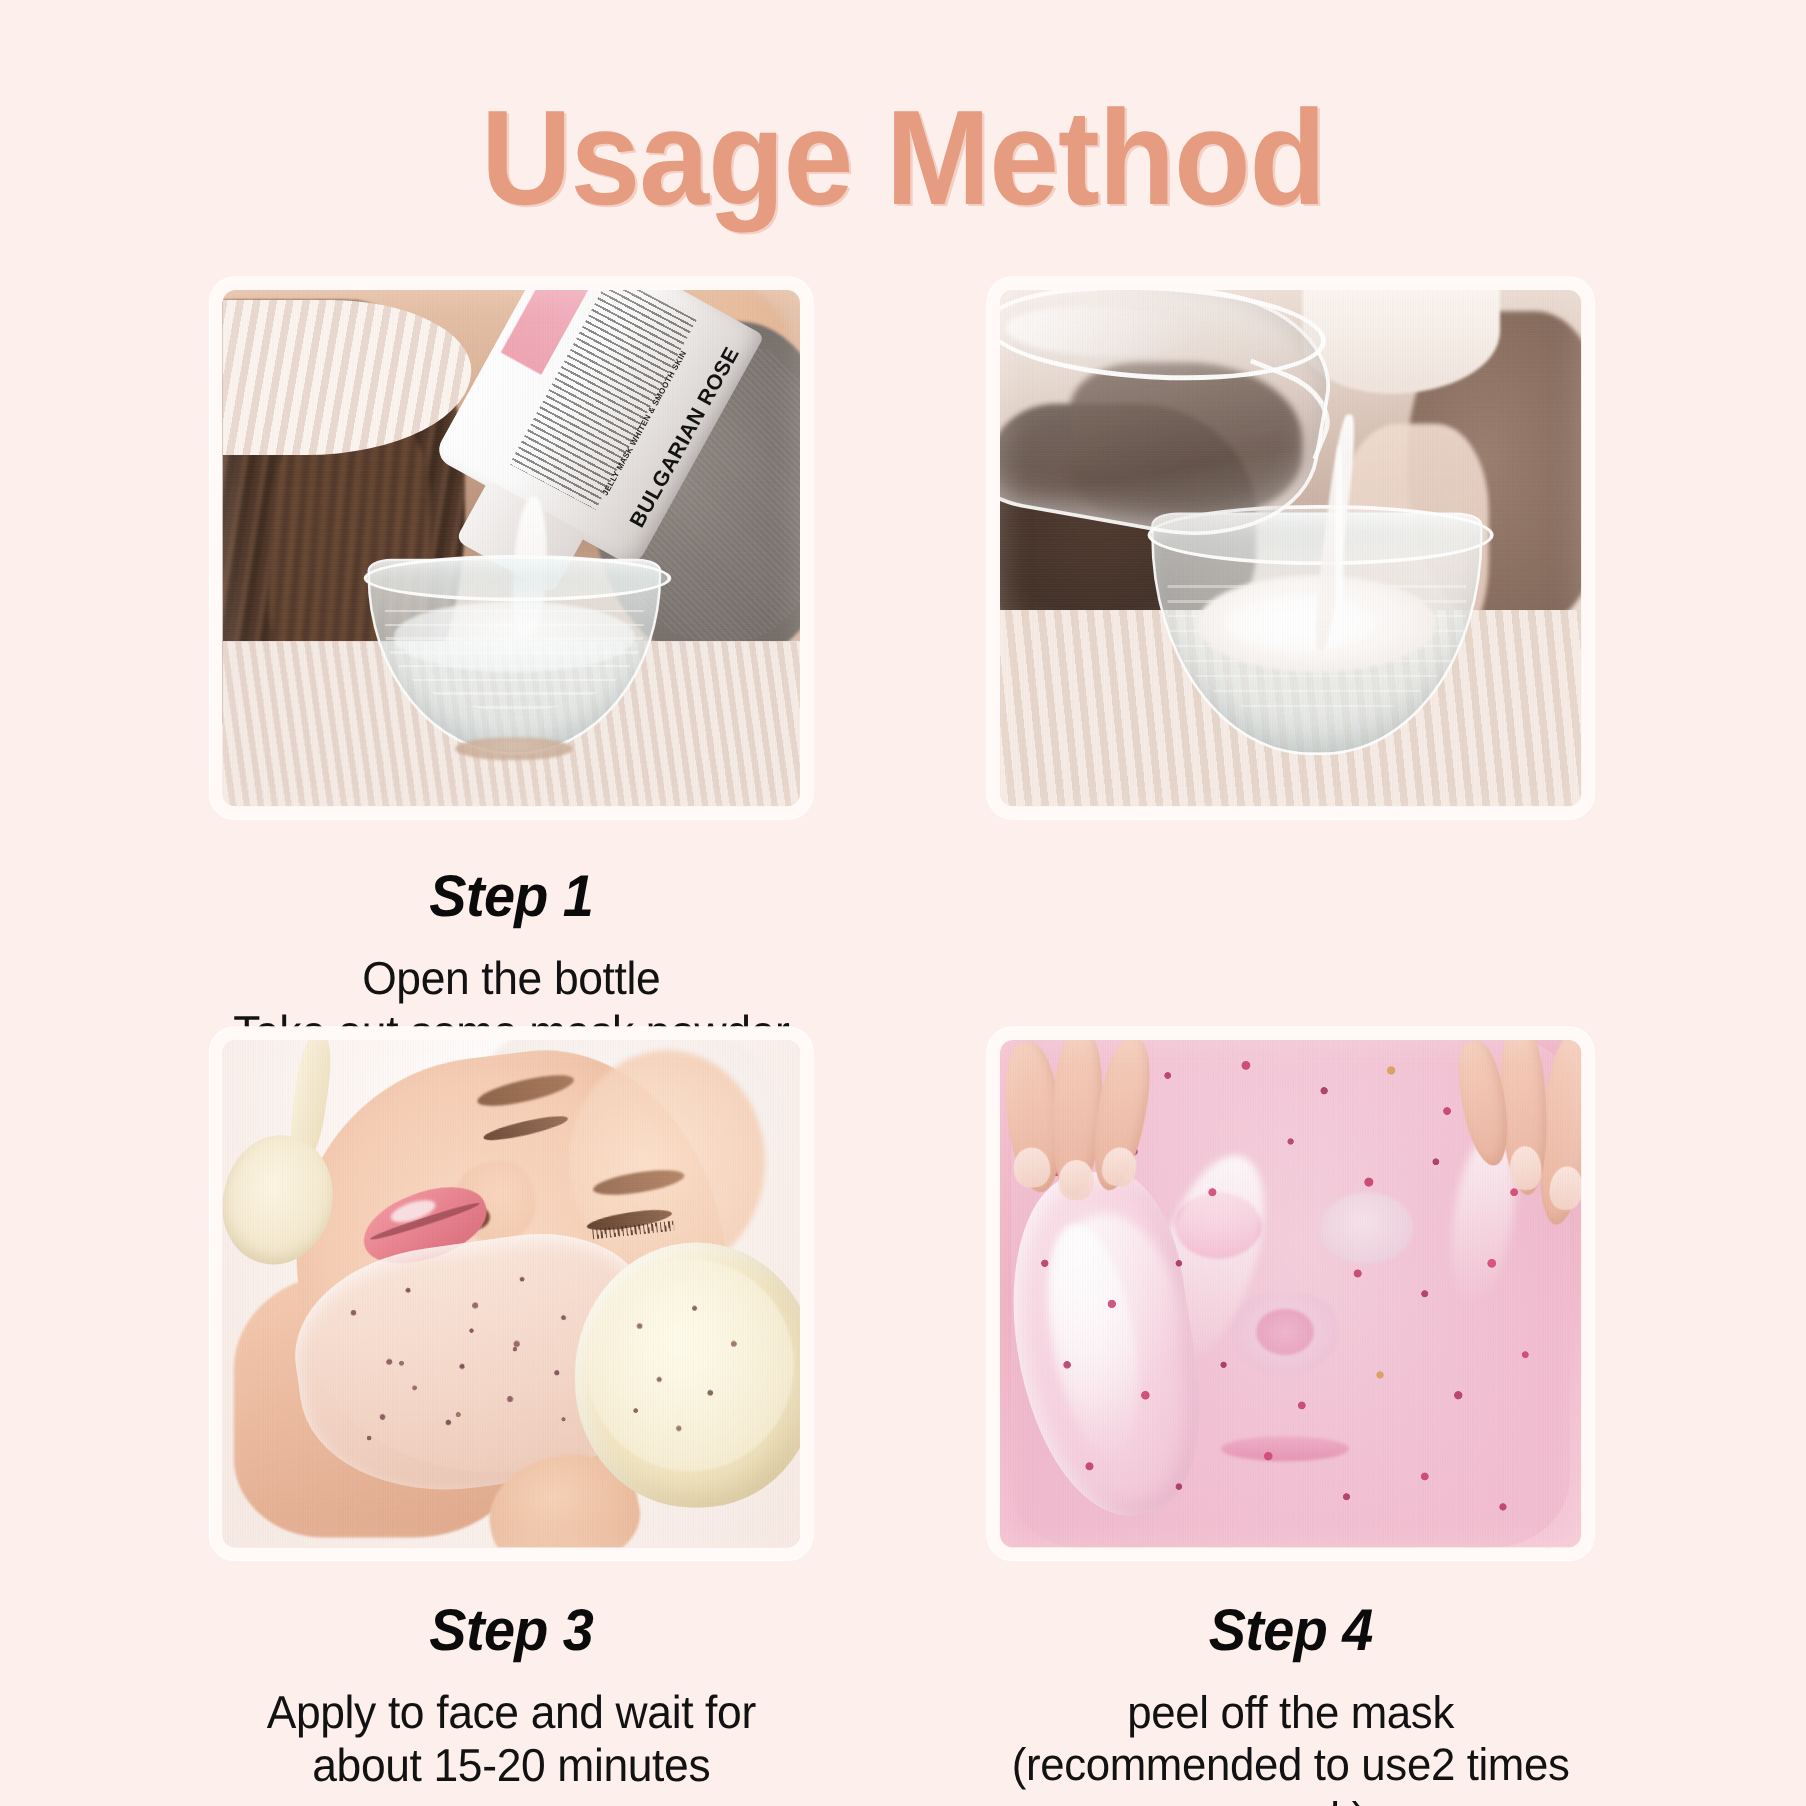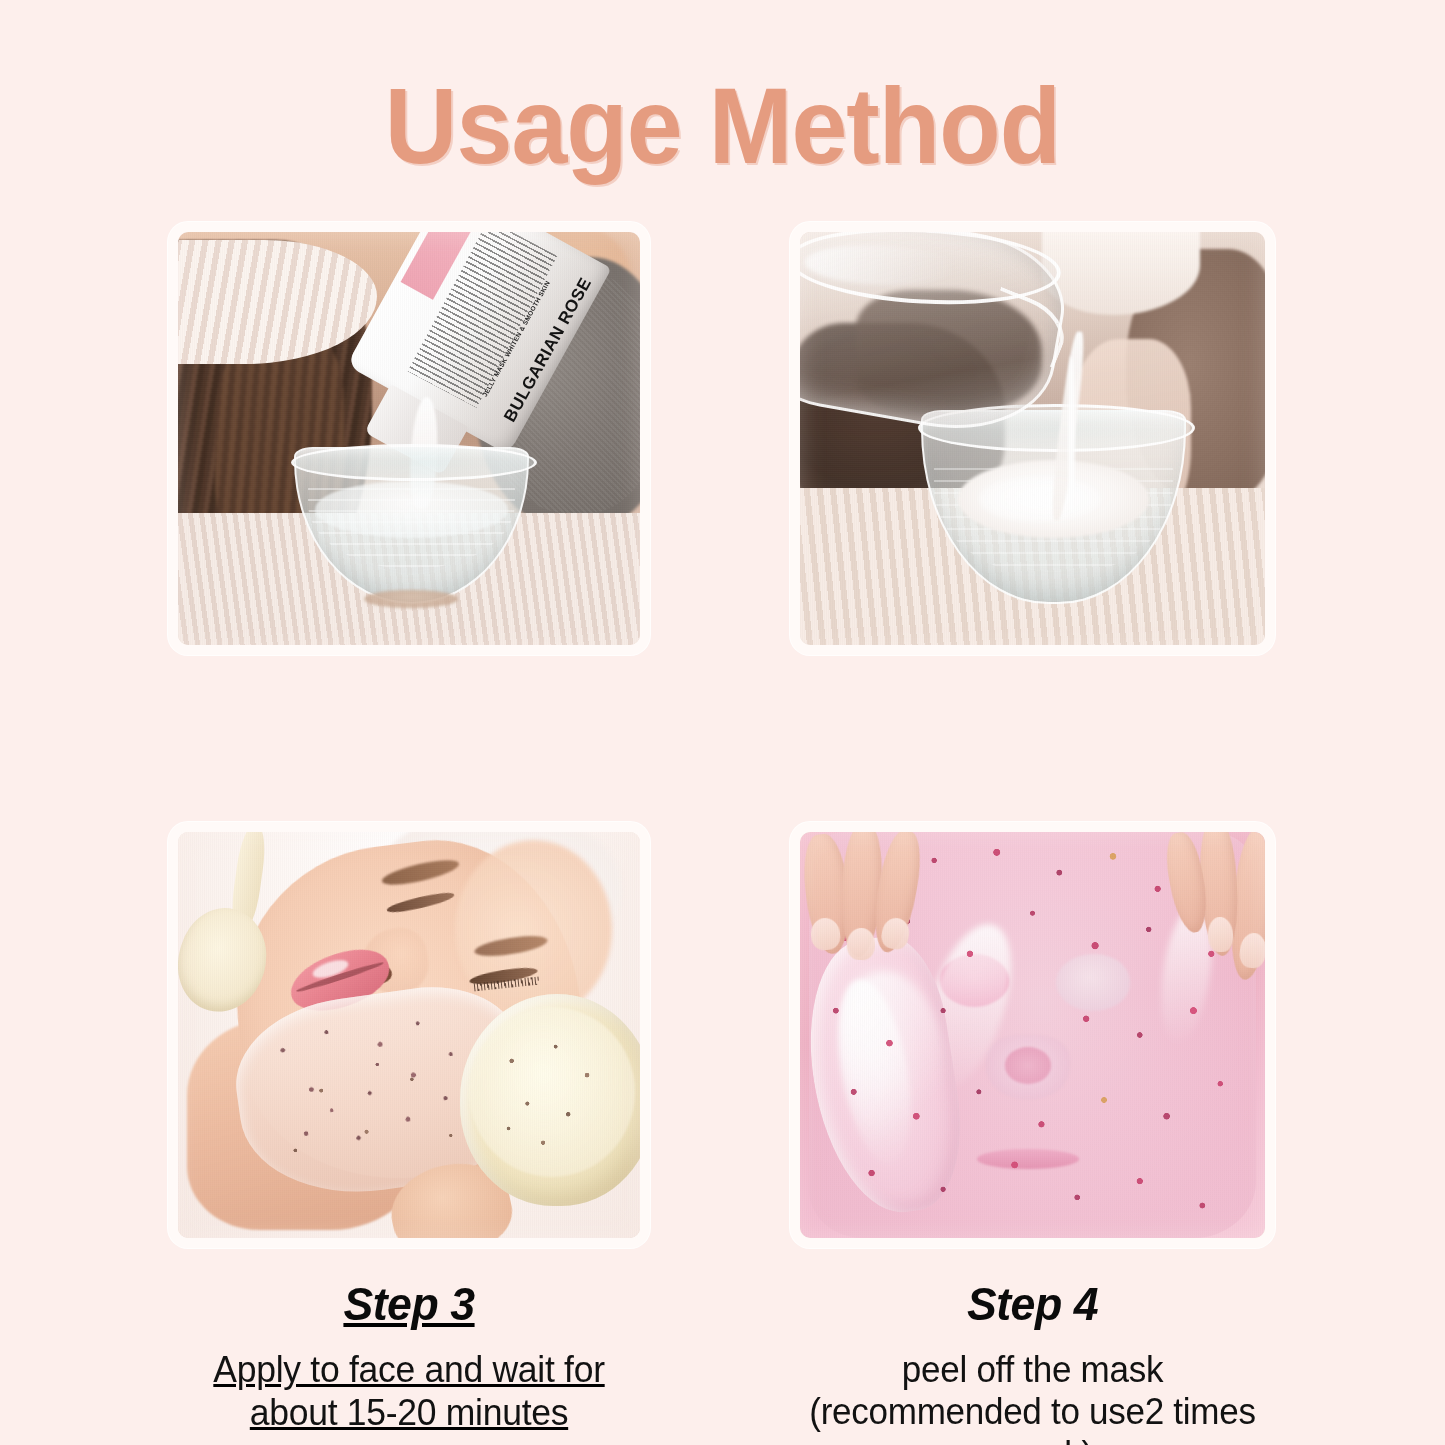--- a/index.html
+++ b/index.html
@@ -23,21 +23,21 @@
     color:#e59c80;
     transform:scaleX(0.93);
     text-shadow:2px 2px 0 rgba(224,150,124,.35);
     white-space:nowrap;
   }
 
   
   .cell{position:absolute;}
   .cell-1{left:168px; top:222px; width:482px;}
   .cell-2{left:790px; top:222px; width:485px;}
-  .cell-3{left:168px; top:822px; width:482px;text-decoration:underline;}
+  .cell-3{left:168px; top:822px; width:482px;}
   .cell-4{left:790px; top:822px; width:485px;}
 
   
   .frame{
     position:relative;
     width:100%;
     border:10px solid #fffaf8;
     border-radius:20px;
     box-sizing:border-box;
     overflow:hidden;
@@ -449,20 +449,25 @@
           <div class="p1-bowl-b"></div>
           <div class="p1-bowl-rings"></div>
           <div class="p1-bowl-liq"></div>
           <div class="p1-bowl-rim"></div>
           <div class="p1-bowl-base"></div>
         </div>
         <div class="grain"></div>
         <div class="soften"></div>
       </div>
     </div>
+    <div class="caption">
+      <div class="step-label">Step 1</div>
+      <div class="step-desc">Open the bottle
+Take out some mask powder</div>
+    </div>
   </div>
 
   <div class="cell cell-2 step-2">
     <div class="frame r1">
       <div class="photo">
         <div class="p2-bg"></div>
         <div class="p2-arm"></div>
         <div class="p2-skin2"></div>
         <div class="p2-white"></div>
         <div class="p2-dark"></div>

